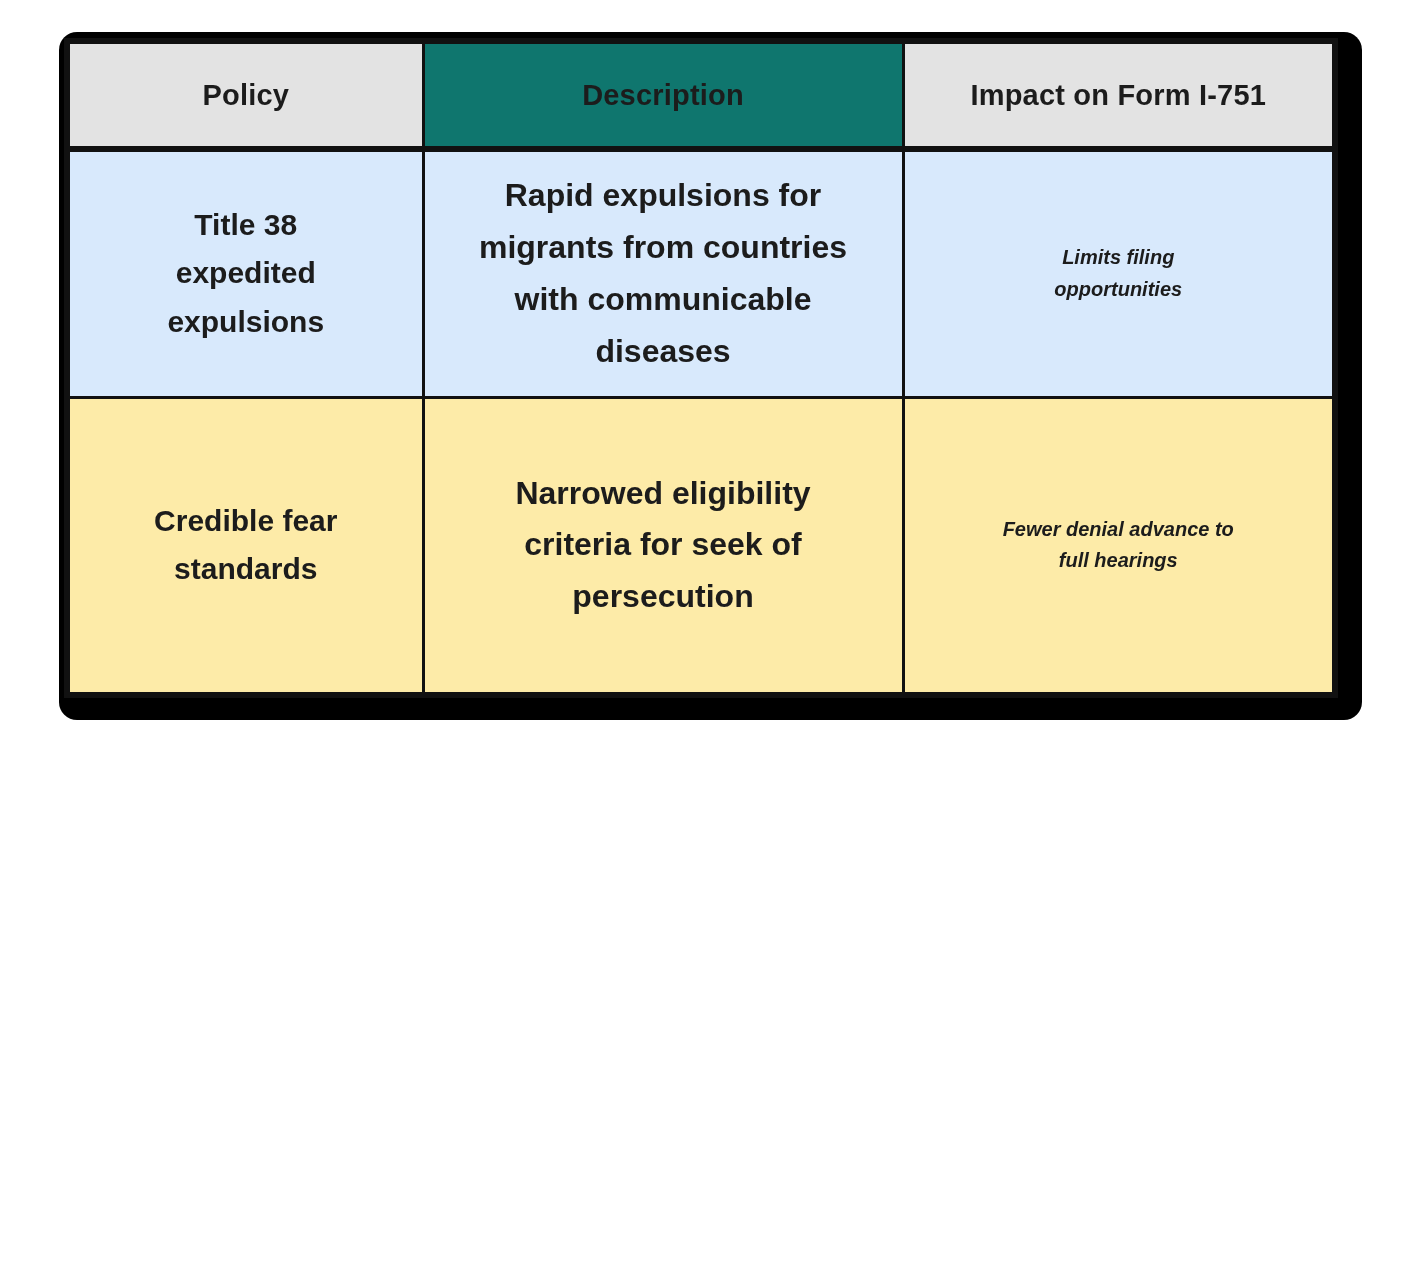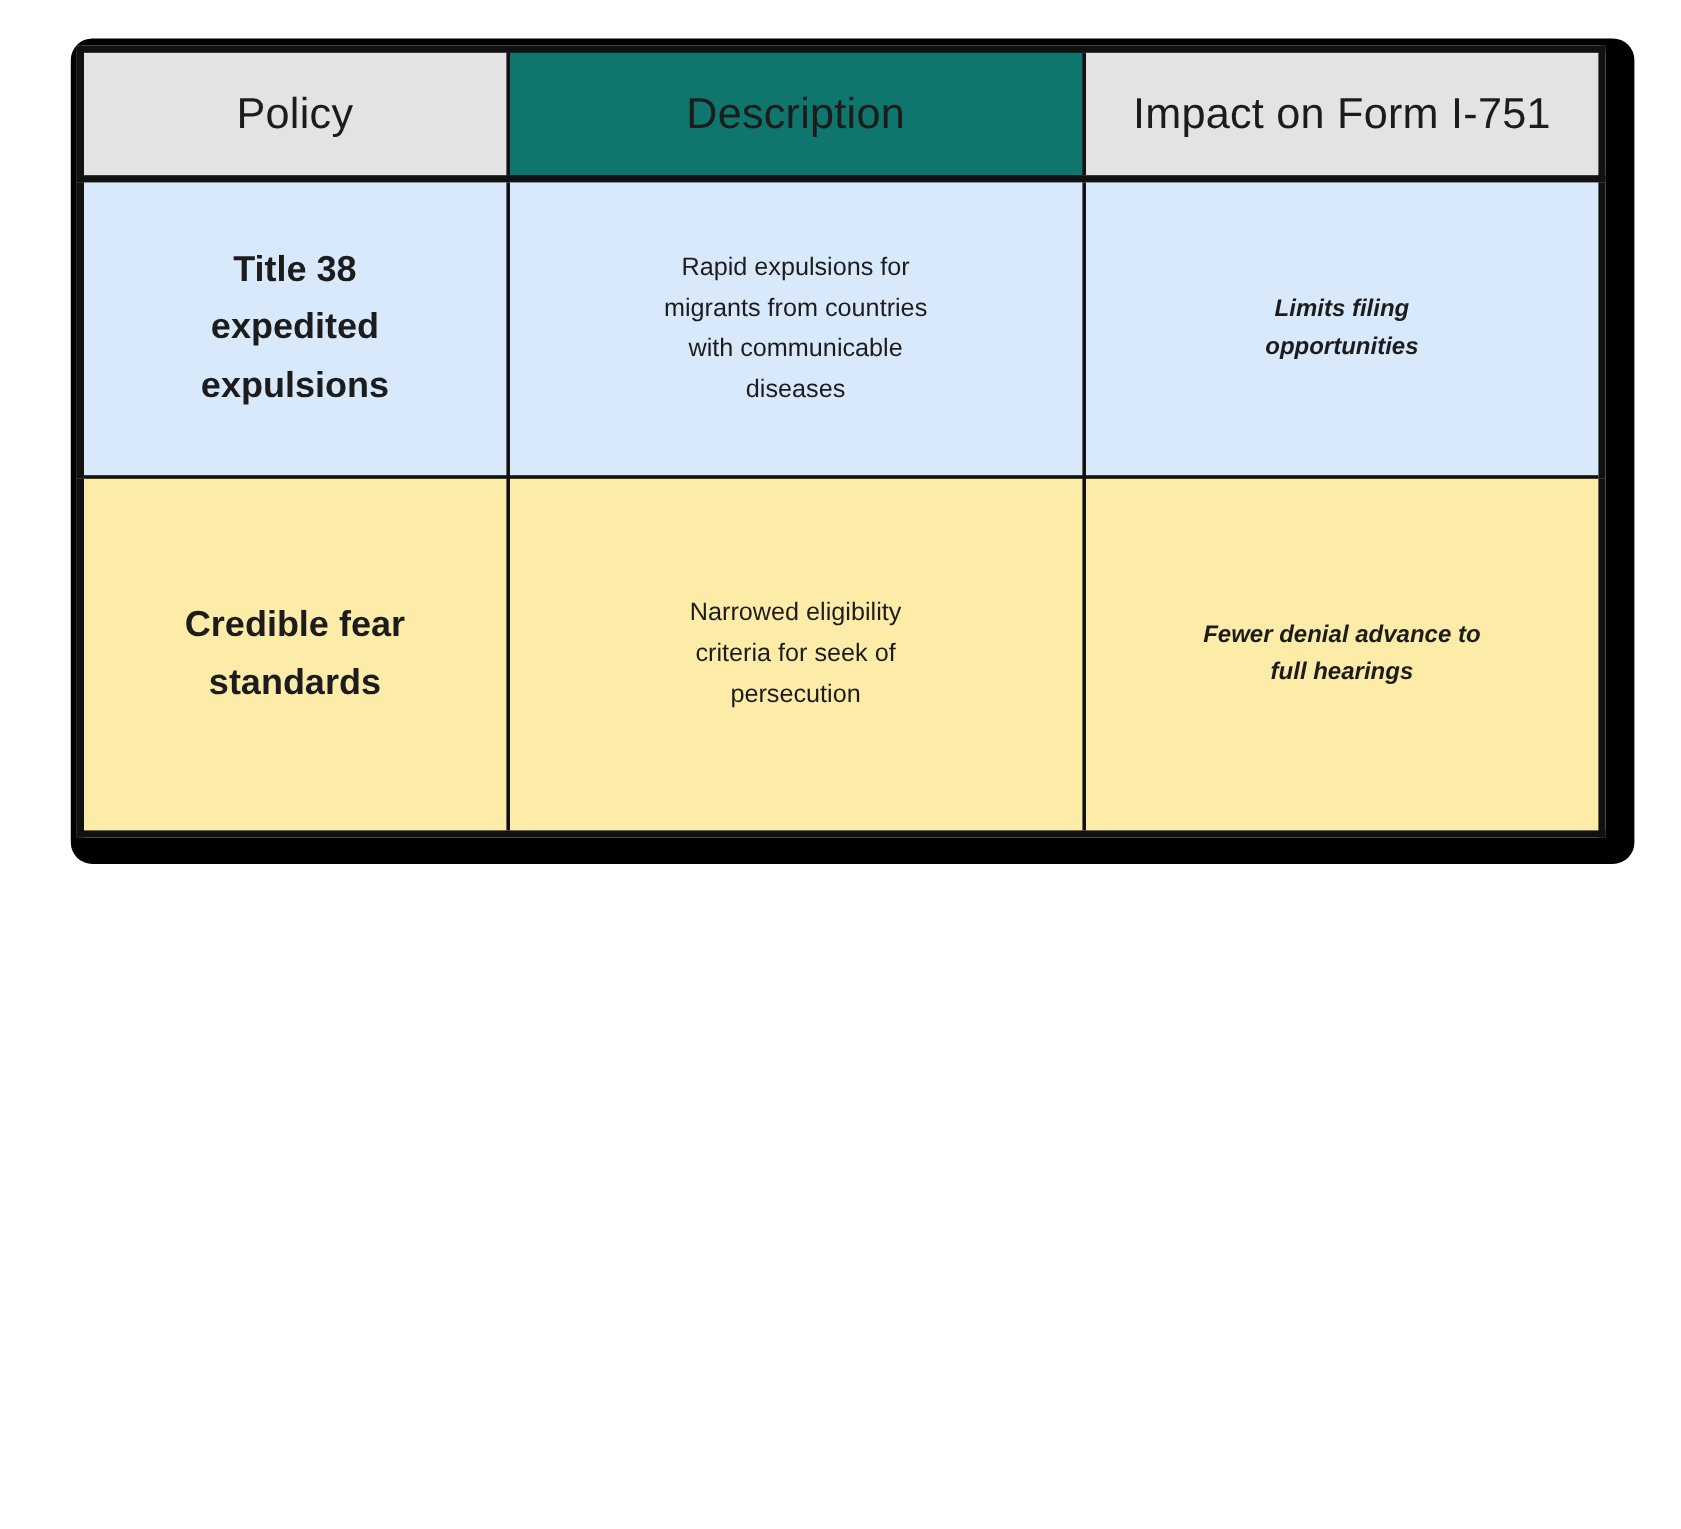--- a/index.html
+++ b/index.html
@@ -49,44 +49,44 @@
     text-align: center;
     vertical-align: middle;
     white-space: pre-line;
     padding: 8px 24px;
     box-sizing: border-box;
   }
   .policy-table thead tr { height: 108px; }
   .policy-table thead th {
     border-top-width: 6px;
     border-bottom-width: 6px;
-    font-size: 36px;
-    font-weight: 400;
+    font-size: 29px;
+    font-weight: 700;
     letter-spacing: 0.2px;
   }
   .policy-table th:first-child,
   .policy-table td:first-child { border-left-width: 6px; }
   .policy-table th:last-child,
   .policy-table td:last-child { border-right-width: 6px; }
   .policy-table tbody tr:last-child td { border-bottom-width: 6px; }
 
   .policy-table tbody tr.r1 { height: 248px; }
   .policy-table tbody tr.r2 { height: 282px; }
   .policy-table tbody tr.r3 { height: 250px; }
   .policy-table tbody tr.r4 { height: 298px; }
 
   td.cell-policy {
     font-size: 30px;
     font-weight: 700;
     line-height: 1.62;
     padding: 8px 40px;
   }
   td.cell-description {
-    font-size: 21px;
-    font-weight: 400;
+    font-size: 32px;
+    font-weight: 700;
     line-height: 1.62;
   }
   td.cell-impact {
     font-size: 20px;
     font-style: italic;
     line-height: 1.58;
     font-weight: bold;
   }
 </style>
 </head>

